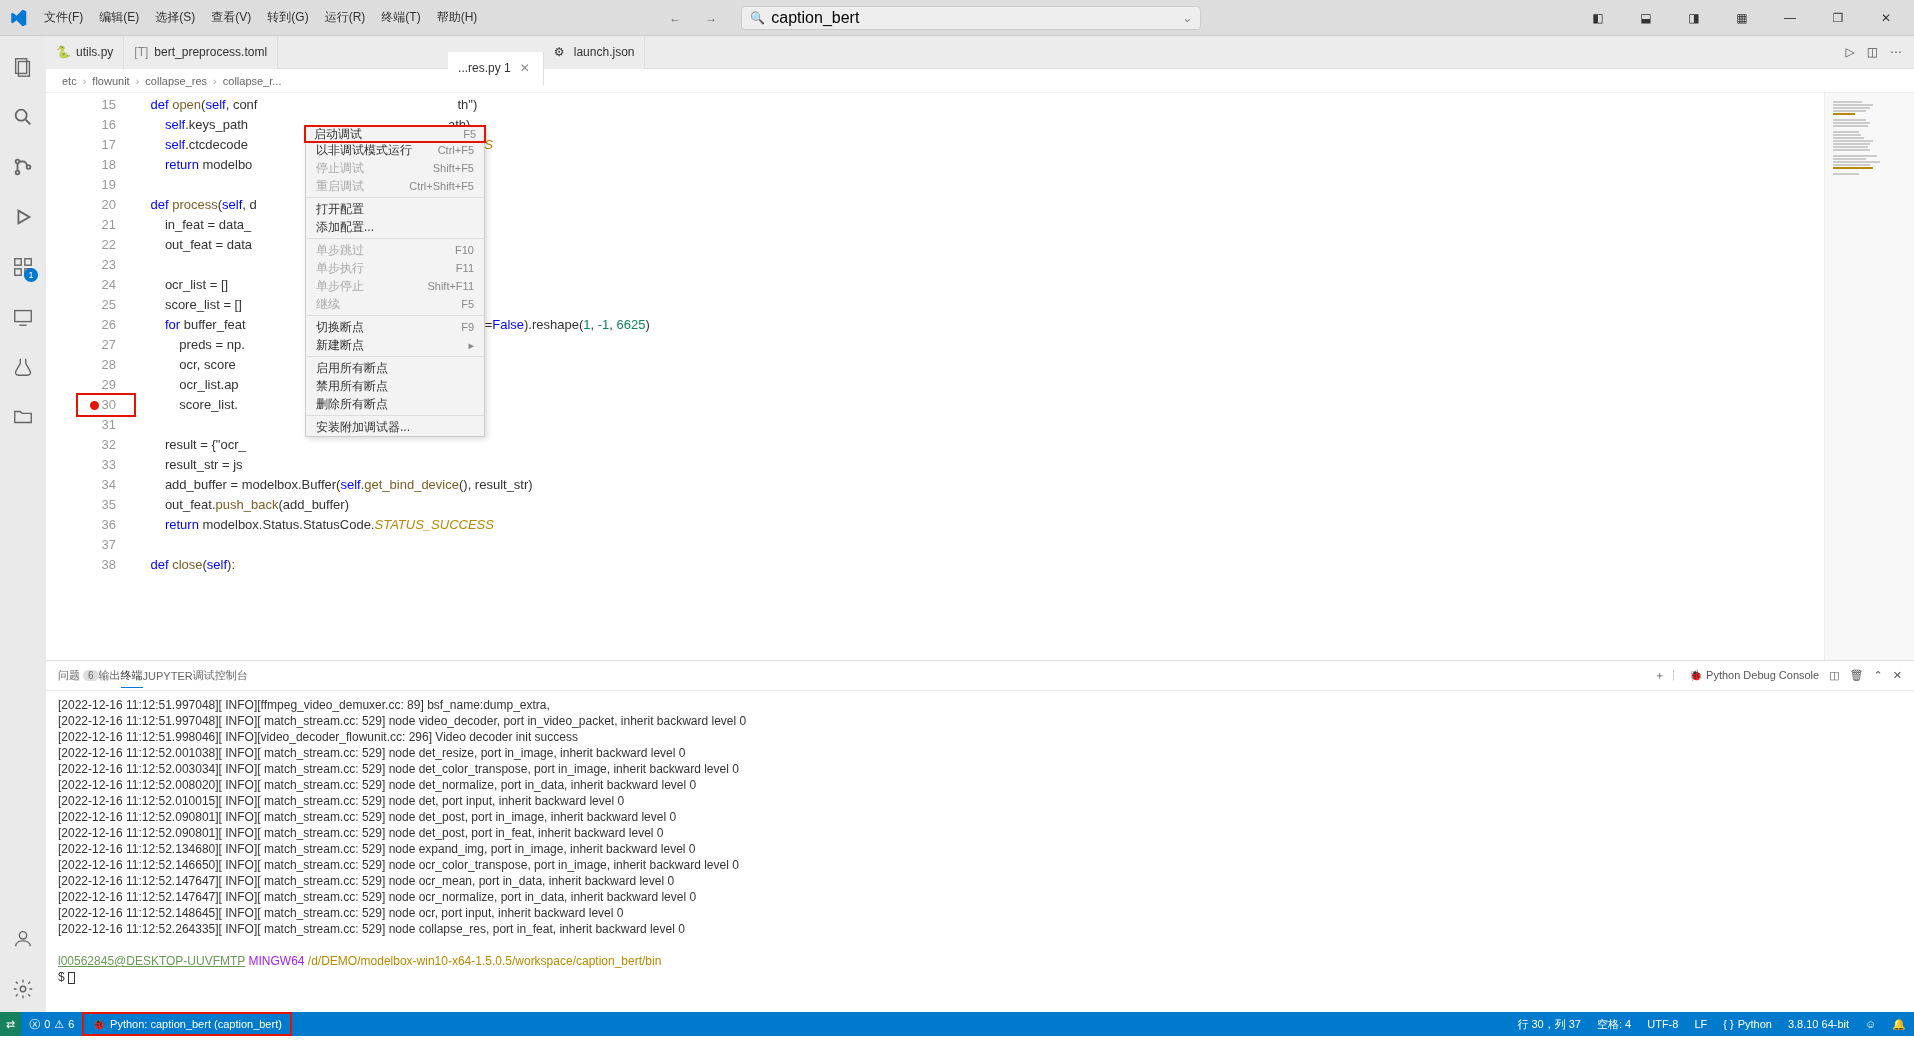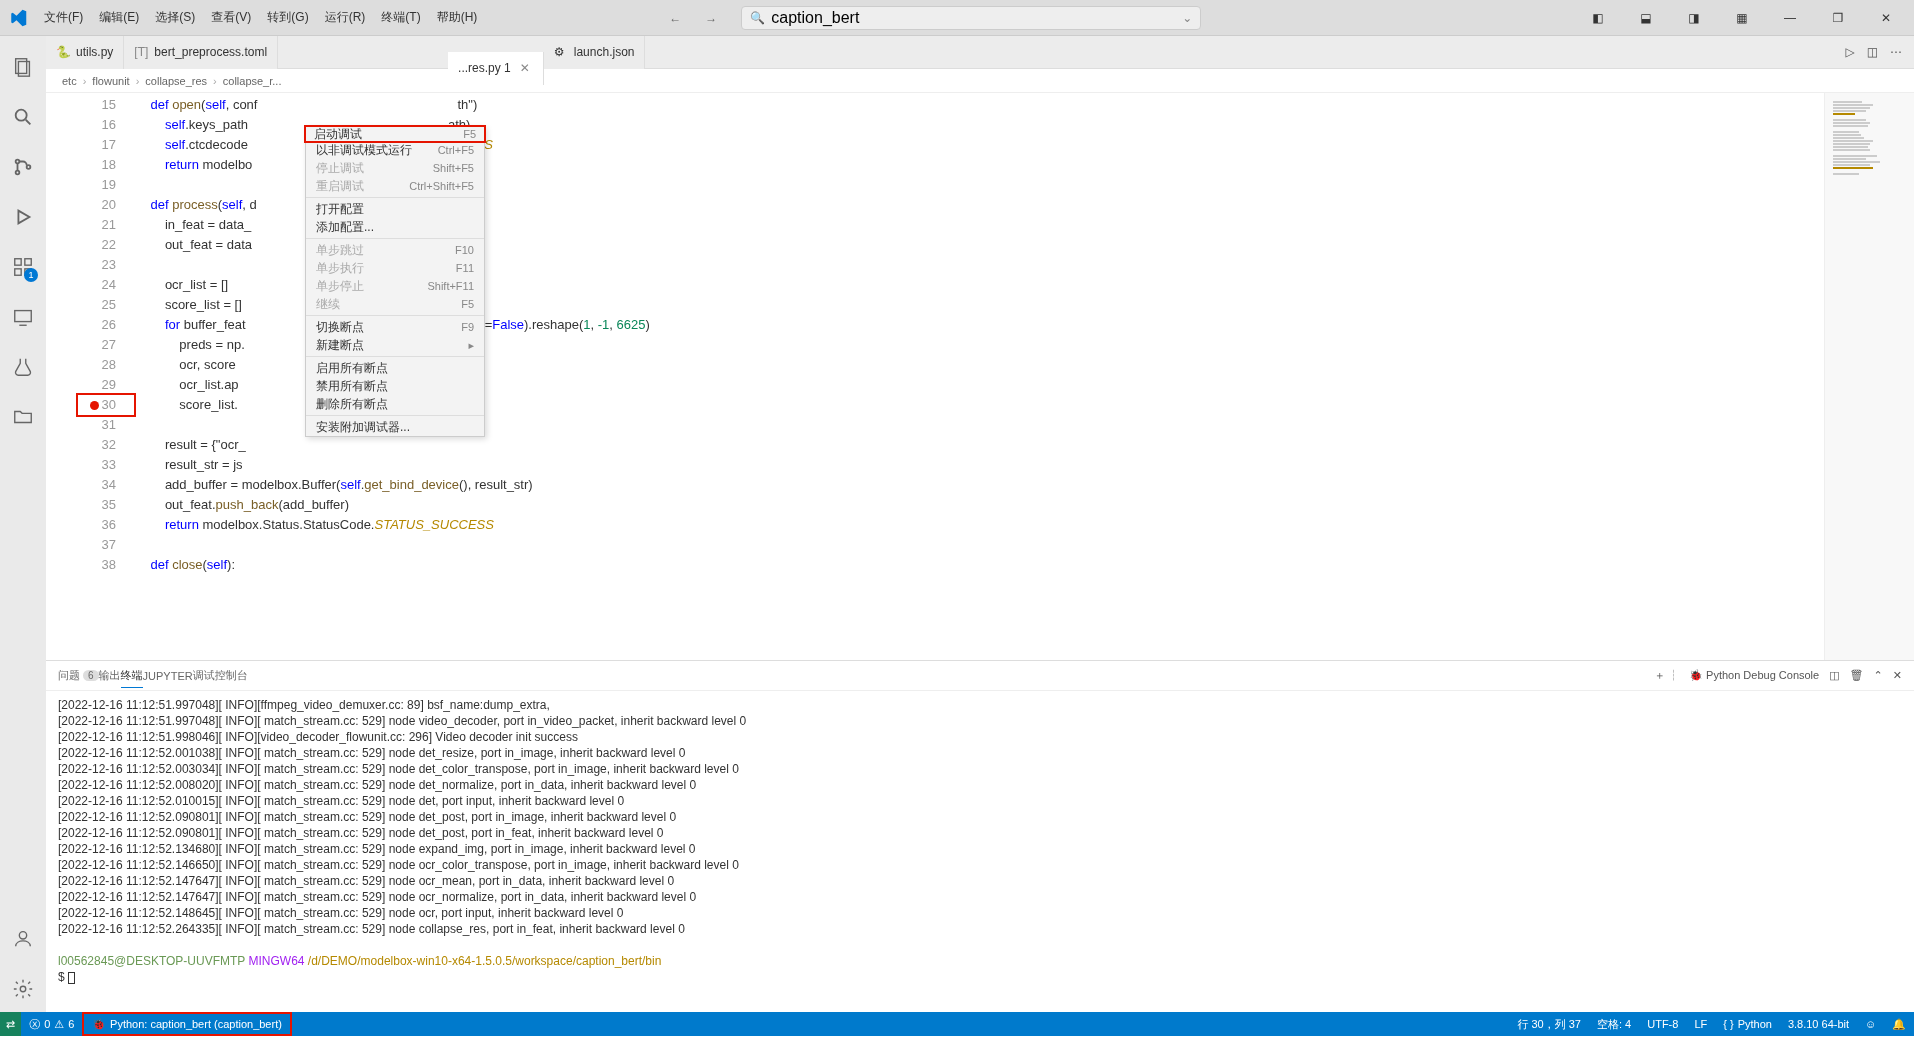--- a/index.html
+++ b/index.html
@@ -56,21 +56,21 @@
 .context-menu .cm-shortcut { color: #888; font-size: 11px; }
 .context-menu .cm-item.highlighted { border: 2px solid #e51400; margin: -2px; padding: 0 8px; }
 
 .panel { height: 352px; border-top: 1px solid #ddd; display: flex; flex-direction: column; background: #fff; }
 .panel-tabs { height: 30px; display: flex; align-items: center; padding: 0 12px; gap: 0; font-size: 11px; color: #666; border-bottom: 1px solid #eee; }
 .panel-tab { cursor: pointer; padding: 4px 0; }
 .panel-tab.active { color: #333; border-bottom: 1px solid #0078d4; }
 .panel-tab .count { background: #ddd; border-radius: 8px; padding: 0 5px; margin-left: 3px; font-size: 10px; }
 .panel-right { margin-left: auto; display: flex; align-items: center; gap: 10px; color: #555; }
 .panel-body { flex: 1; overflow: auto; padding: 6px 12px; font-family: Consolas, monospace; font-size: 12px; color: #333; line-height: 16px; }
-.panel-body .prompt { color: #6a9955; }
+.panel-body .prompt { color: #6a9955; text-decoration: underline; }
 .panel-body .path { color: #b58900; }
 .panel-body .cursor-box { display: inline-block; width: 7px; height: 12px; border: 1px solid #333; vertical-align: middle; }
 
 .statusbar { height: 24px; background: #007acc; color: #fff; display: flex; align-items: center; font-size: 11px; }
 .statusbar .sb-item { padding: 0 8px; display: flex; align-items: center; gap: 4px; height: 24px; cursor: pointer; }
 .statusbar .sb-remote { background: #16825d; padding: 0 6px; }
 .statusbar .highlight-status { border: 2px solid #e51400; }
 .statusbar .sb-right { margin-left: auto; display: flex; }
 
 svg { display: block; }

